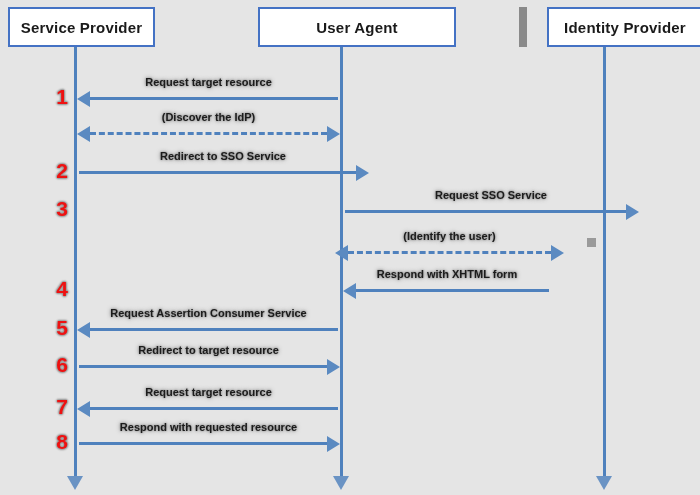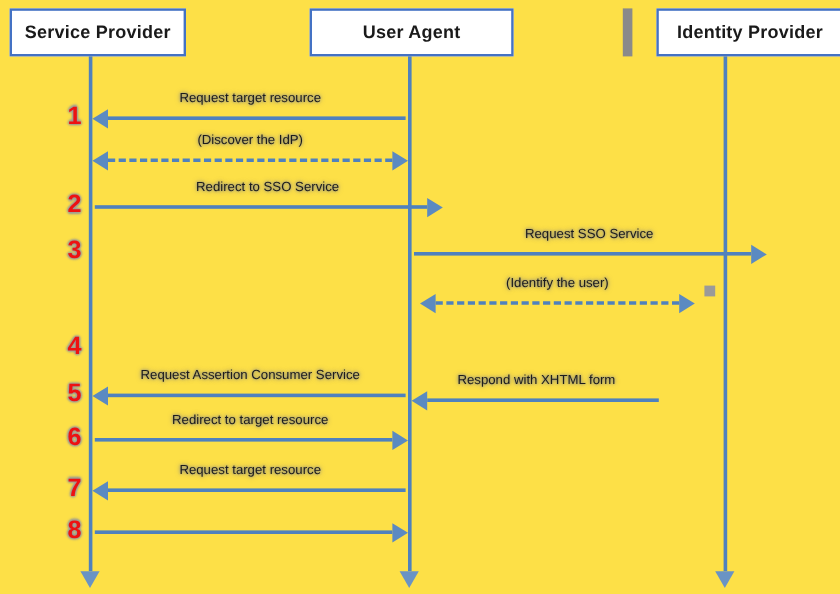--- a/index.html
+++ b/index.html
@@ -1,34 +1,34 @@
 <!DOCTYPE html>
 <html><head>
 <meta charset="utf-8">
 <style>
   html,body{margin:0;padding:0;background:#000;}
-  #stage{position:relative;width:700px;height:495px;background:#fde047;overflow:hidden;
+  #stage{position:relative;width:700px;height:495px;background:#e5e5e5;overflow:hidden;
          font-family:"Liberation Sans","DejaVu Sans",sans-serif;}
 
   
   .actor{position:absolute;top:7px;height:40px;background:#fff;border:2px solid #4472c4;
          box-sizing:border-box;display:flex;align-items:center;justify-content:center;
          font-weight:bold;font-size:15px;color:#1a1a1a;letter-spacing:.2px;}
   .shadowbar{position:absolute;background:#8a8a8a;}
 
   
   .lifeline{position:absolute;top:47px;width:3px;height:429px;background:#4f81bd;}
   .ll-end{position:absolute;top:476px;width:0;height:0;
           border-left:8px solid transparent;border-right:8px solid transparent;
           border-top:14px solid #6a93c4;}
 
   
   .arr{position:absolute;height:30px;}
   .alabel{position:absolute;top:0;left:0;right:0;height:15px;text-align:center;
-          font-size:11px;font-weight:400;color:#1c1c1c;white-space:nowrap;
+          font-size:11px;font-weight:700;color:#1c1c1c;white-space:nowrap;
           text-shadow:0 0 4px #7d7d7d,0 0 2px #8a8a8a;}
   .aline{position:absolute;top:21px;left:2px;right:2px;height:3px;background:#4f81bd;}
   .aline.dash{height:0;background:none;border-top:3px dashed #4f81bd;}
   .inl{left:13px;} .inr{right:13px;}
   .ahead{position:absolute;top:15px;width:0;height:0;
          border-top:8px solid transparent;border-bottom:8px solid transparent;}
   .ahead.left{left:0;border-right:13px solid #5b8ac1;}
   .ahead.right{right:0;border-left:13px solid #5b8ac1;}
 
   
@@ -41,21 +41,21 @@
 </head>
 <body>
 
 <div id="stage">
 
   <div class="shadowbar" style="left:519px;top:7px;width:8px;height:40px;"></div>
 
   <div class="actor" style="left:8px;width:147px;">
     <span>Service Provider</span>
   </div>
-  <div class="actor" style="left:258px;width:170px;">
+  <div class="actor" style="left:258px;width:198px;">
     <span>User Agent</span>
   </div>
   <div class="actor" style="left:527px;width:156px;margin-left:20px;">
     <span>Identity Provider</span>
   </div>
 
   <div class="lifeline" style="left:74px;"></div>
   <div class="lifeline" style="left:340px;"></div>
   <div class="lifeline" style="left:603px;"></div>
   <div class="ll-end" style="left:67px;"></div>
@@ -89,29 +89,29 @@
     <div class="aline inr"></div>
     <div class="ahead right"></div>
   </div>
 
   <div class="arr" style="left:343px;top:189px;width:296px;">
     <div class="alabel">Request SSO Service</div>
     <div class="aline inr"></div>
     <div class="ahead right"></div>
   </div>
 
-  <div class="arr" style="left:350px;top:230px;width:229px;">
+  <div class="arr" style="left:335px;top:230px;width:229px;">
     <div class="alabel">(Identify the user)</div>
     <div class="aline dash inl inr"></div>
     <div class="ahead left"></div>
     <div class="ahead right"></div>
   </div>
   <div class="marker" style="left:587px;top:238px;width:9px;height:9px;"></div>
 
-  <div class="arr" style="left:343px;top:268px;width:208px;margin-top:43px;">
+  <div class="arr" style="left:343px;top:268px;width:208px;">
     <div class="alabel">Respond with XHTML form</div>
     <div class="aline inl"></div>
     <div class="ahead left"></div>
   </div>
 
   <div class="arr" style="left:77px;top:344px;width:263px;">
     <div class="alabel">Redirect to target resource</div>
     <div class="aline inr"></div>
     <div class="ahead right"></div>
   </div>
@@ -122,17 +122,18 @@
     <div class="ahead left"></div>
   </div>
 
   <div class="arr" style="left:77px;top:386px;width:263px;">
     <div class="alabel">Request target resource</div>
     <div class="aline inl"></div>
     <div class="ahead left"></div>
   </div>
 
   <div class="arr" style="left:77px;top:421px;width:263px;">
+    <div class="alabel">Respond with requested resource</div>
     <div class="aline inr"></div>
     <div class="ahead right"></div>
   </div>
 
 </div>
 
 </body></html>

